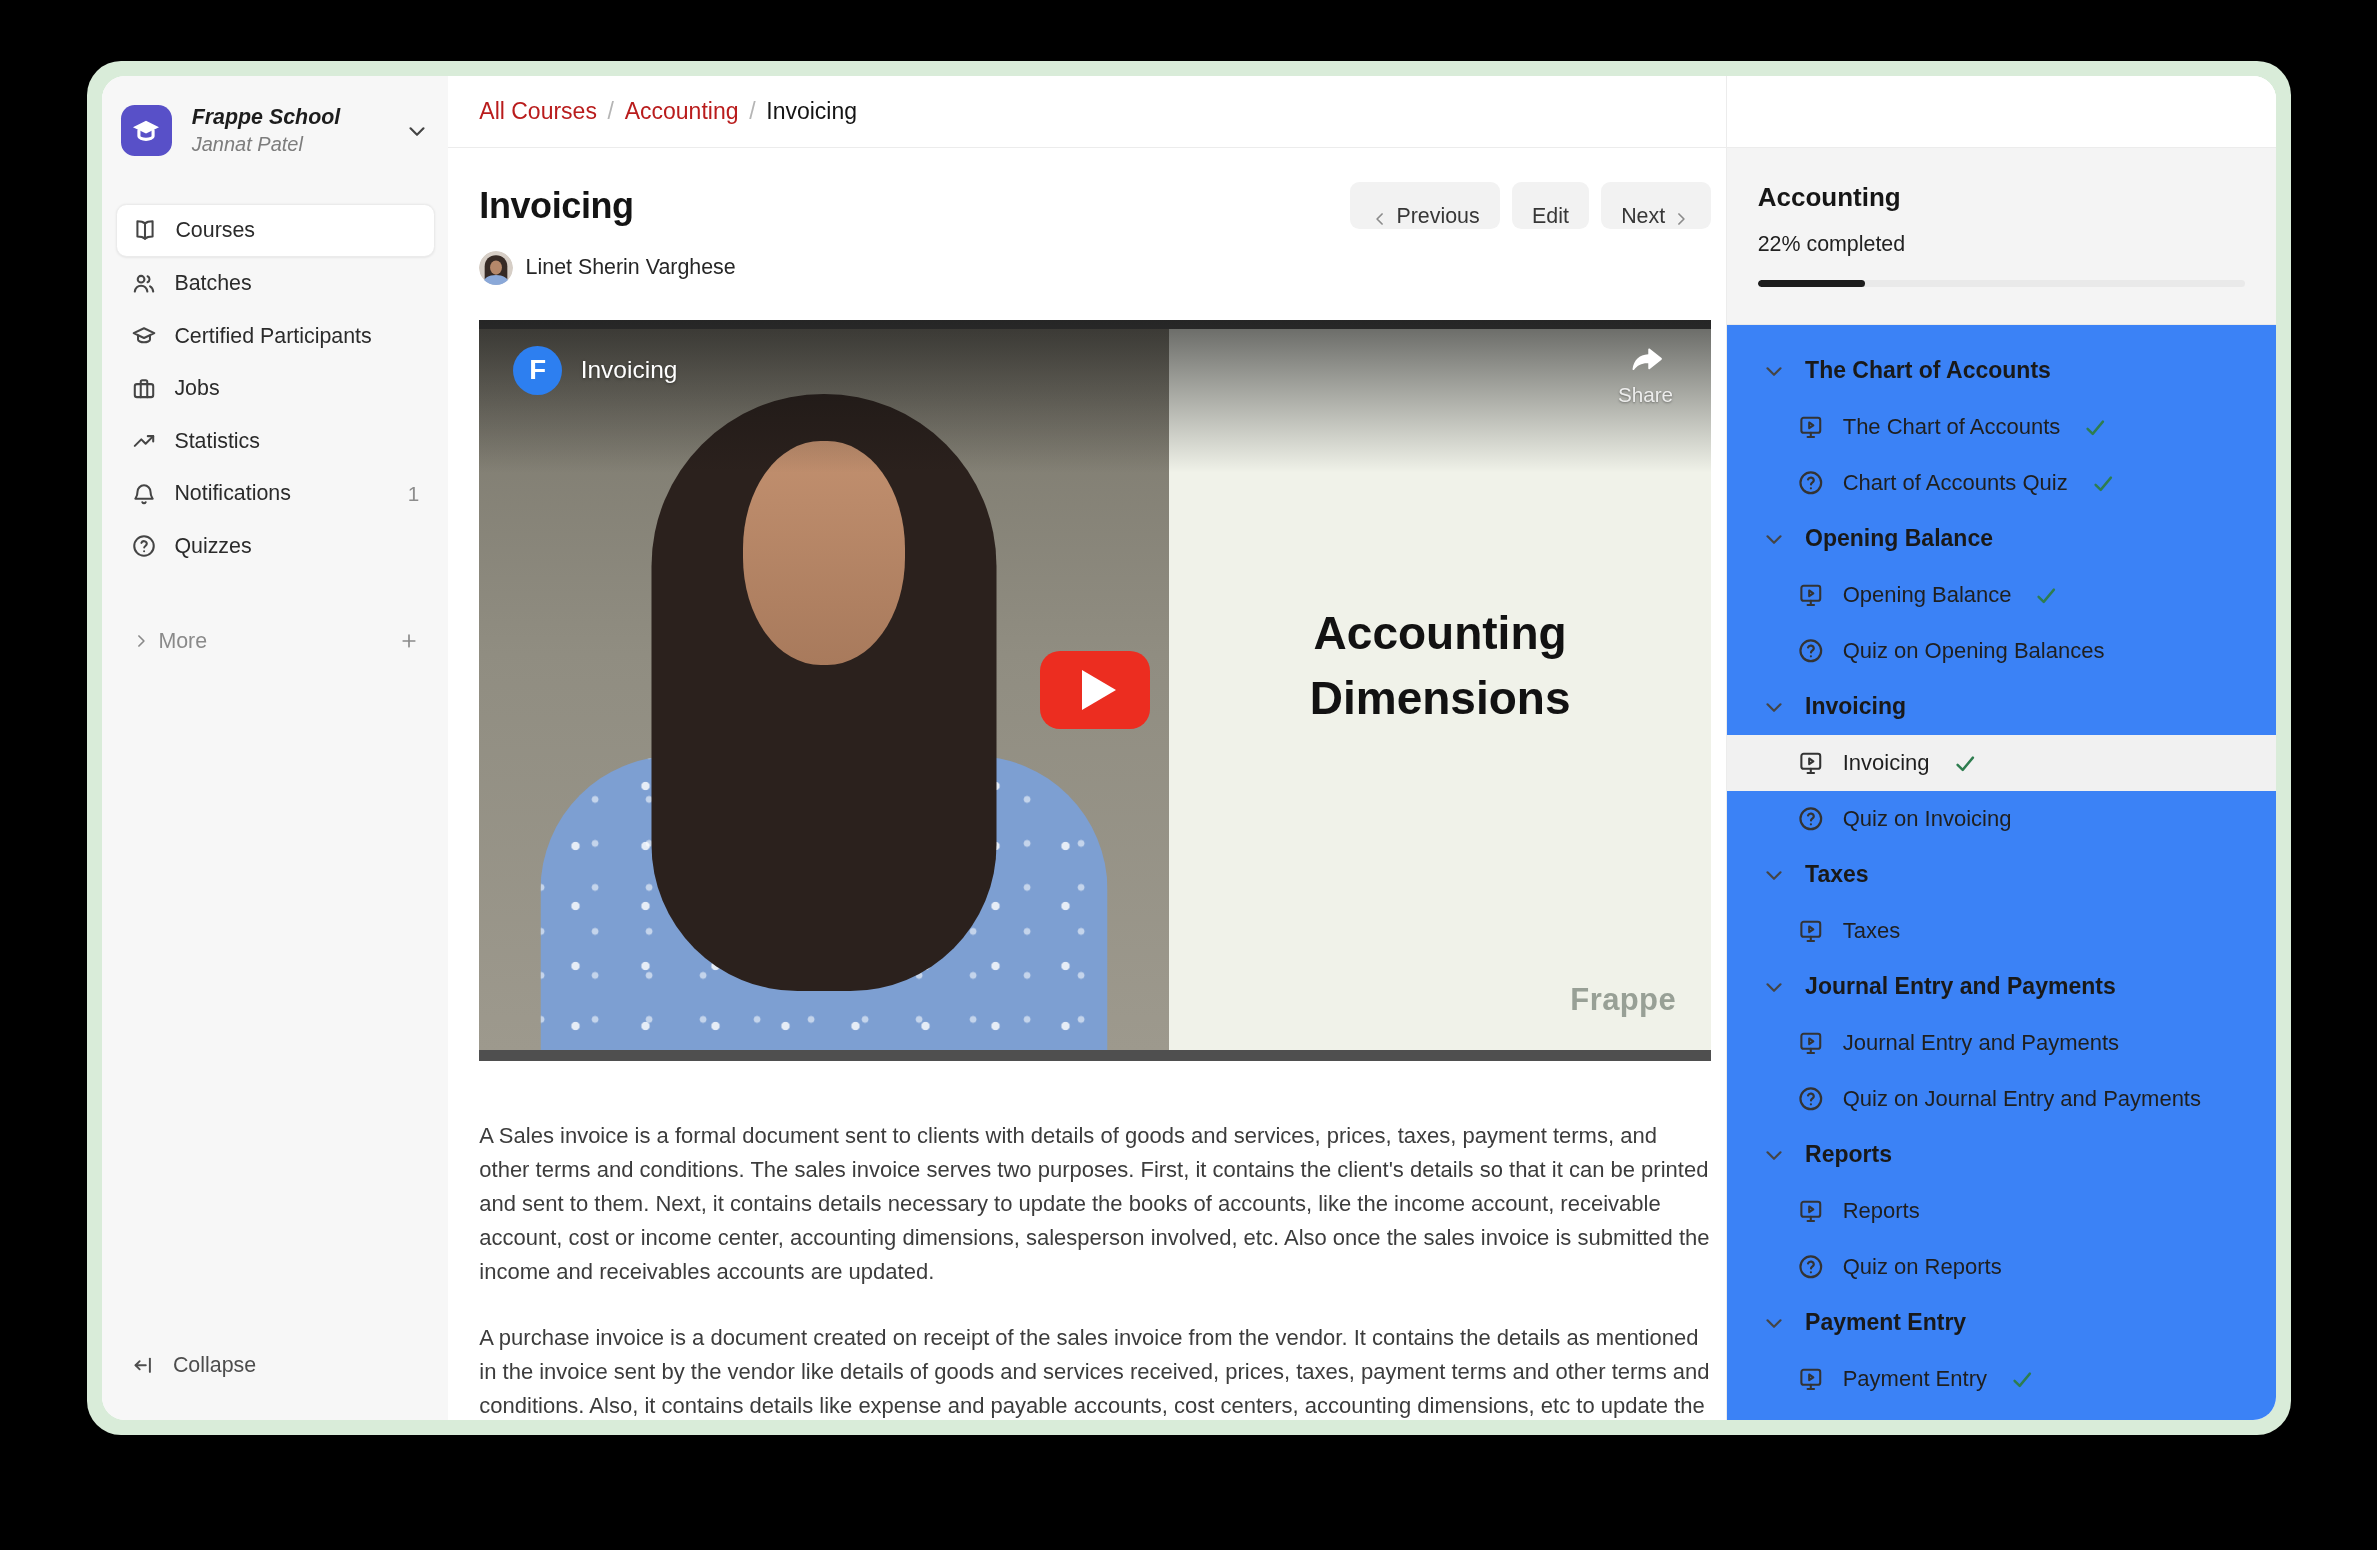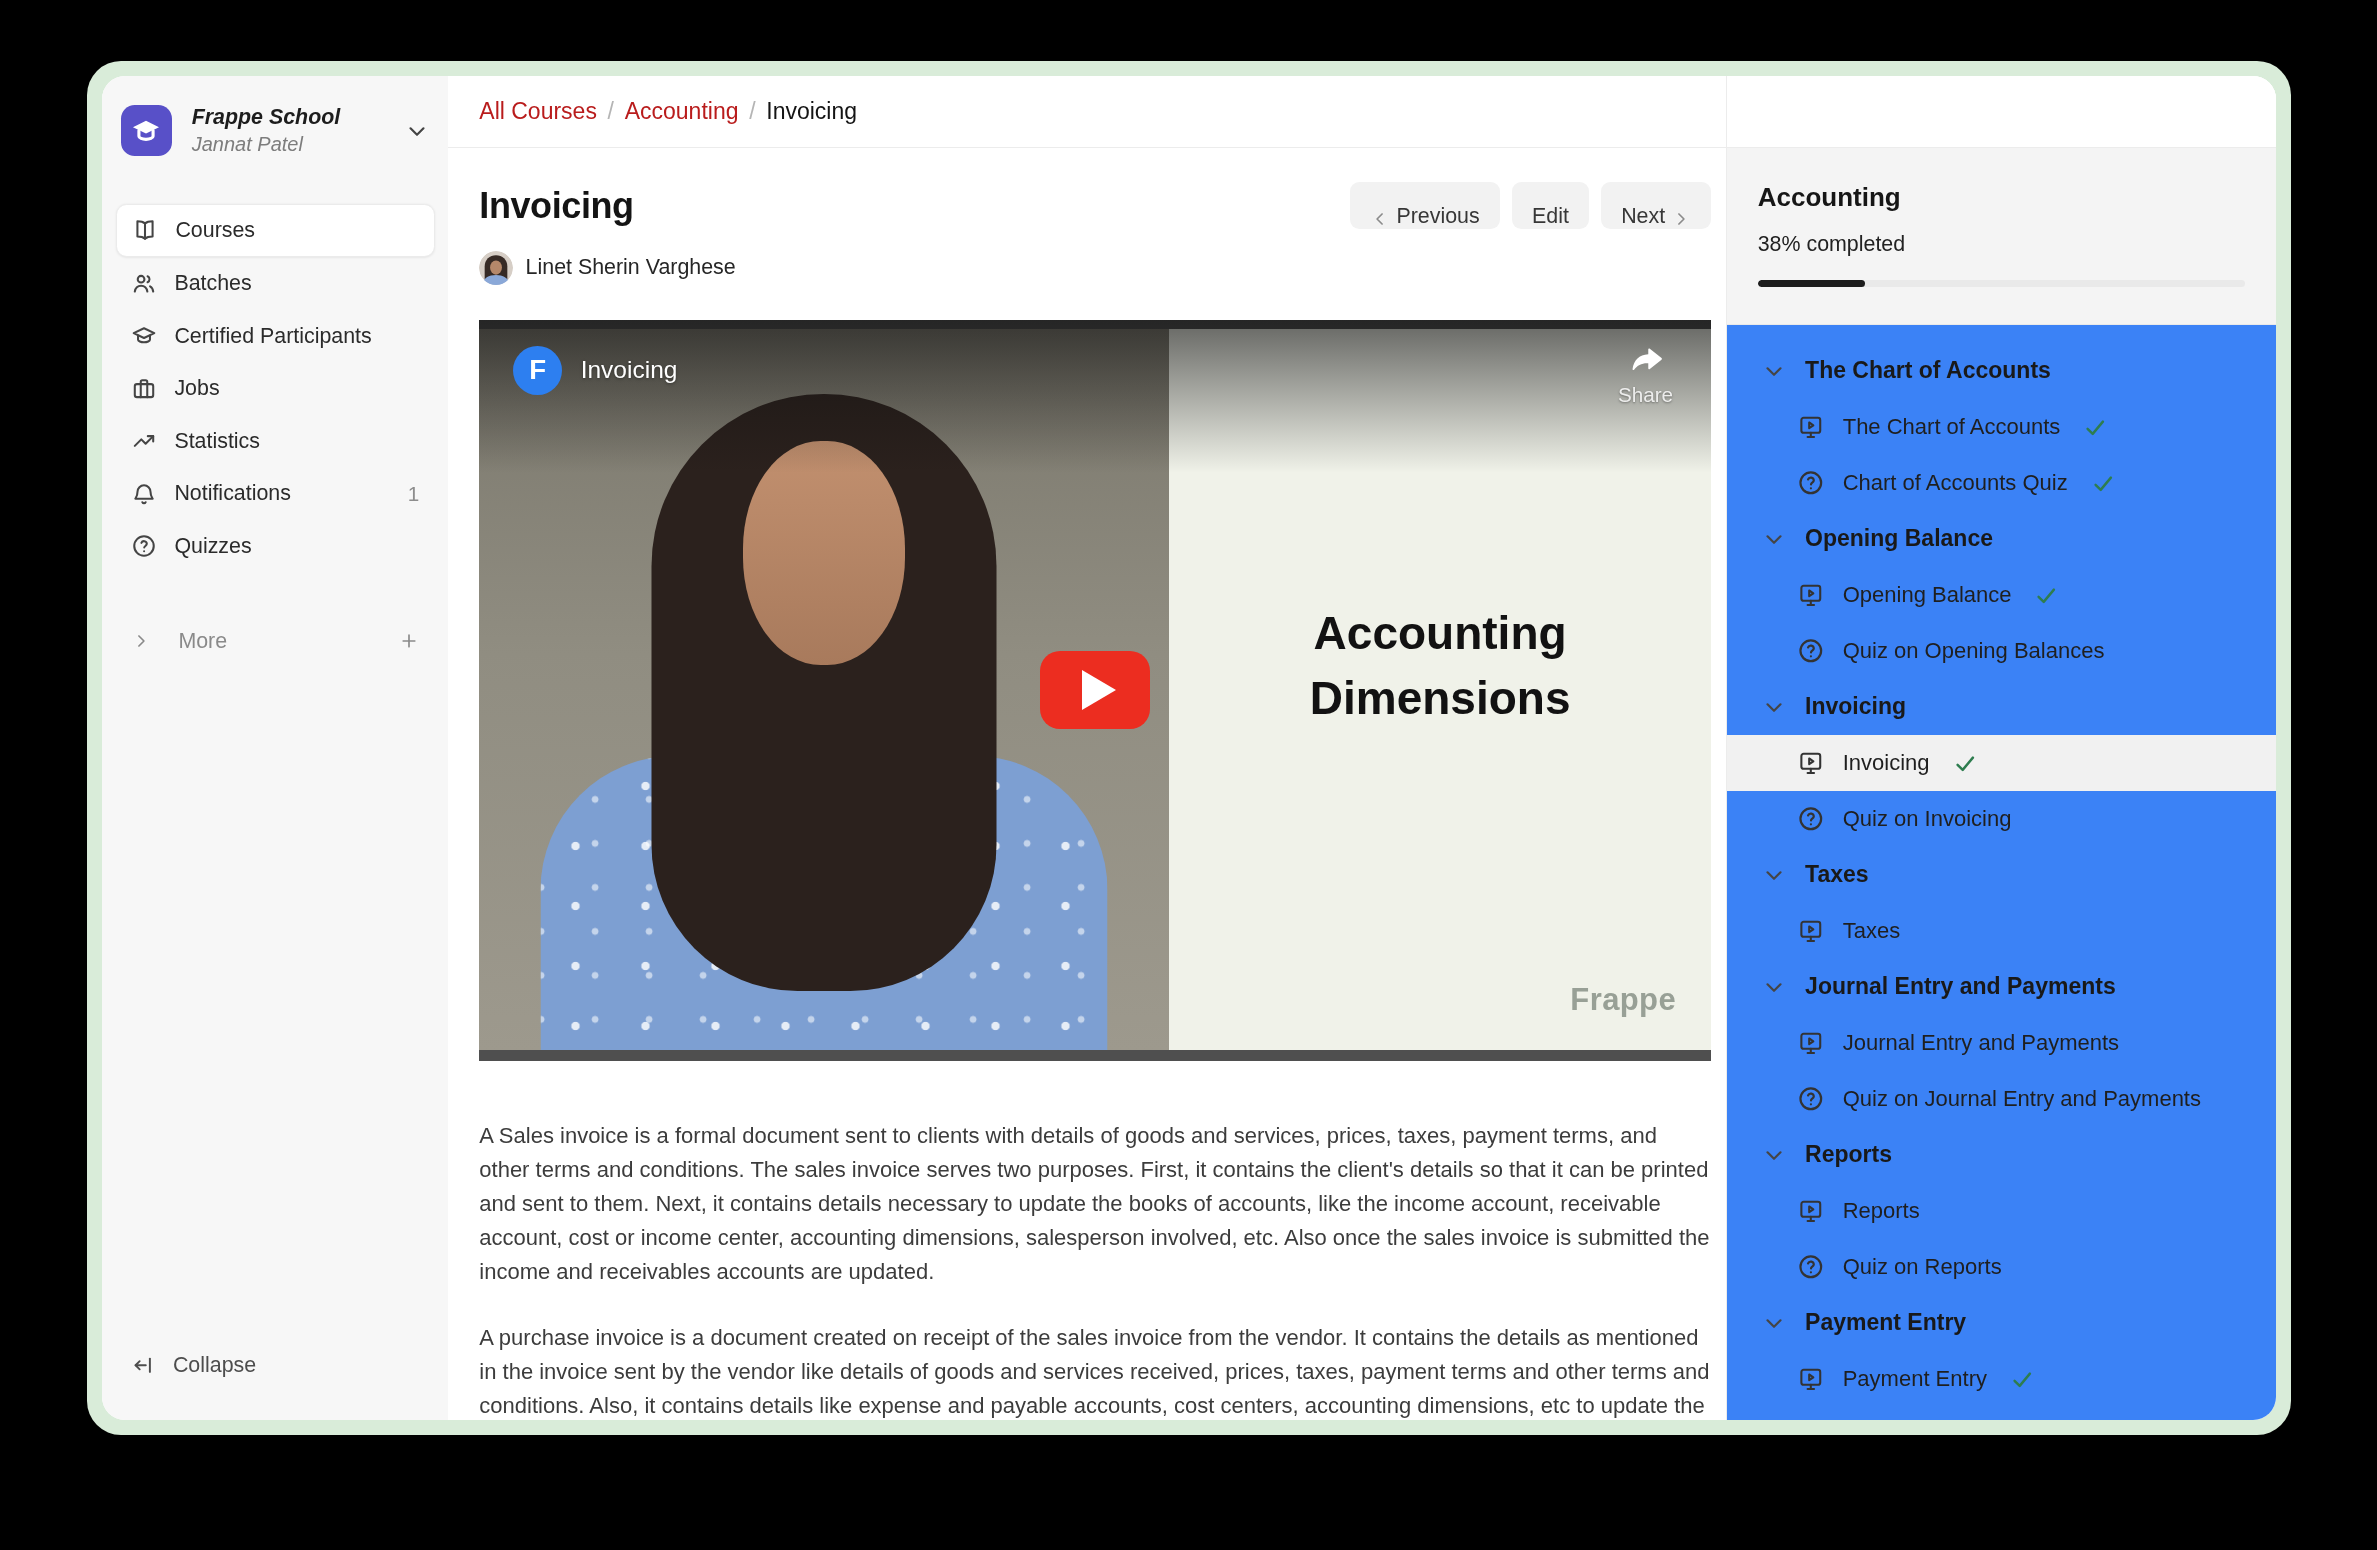--- a/index.html
+++ b/index.html
@@ -24,21 +24,21 @@
   .school-name{font-size:21.4px;font-weight:700;color:#1d1d1d;}
   .user-name{font-size:20px;color:#7d7d7d;}
   .switch-chev{margin-left:auto;width:23px;height:23px;color:#6d6d6d;}
 
   .side-nav{margin-top:41px;display:flex;flex-direction:column;gap:1.5px;}
   .nav-item{display:flex;align-items:center;gap:17px;height:51px;padding:0 15.3px;
     border-radius:10.7px;font-size:21.4px;color:#2b2b2b;cursor:pointer;}
   .nav-item.active{background:#fff;border:0.8px solid #ebebeb;box-shadow:0 0.8px 2.3px rgba(0,0,0,.07);}
   .nav-badge{margin-left:auto;color:#8d8d8d;font-size:20.7px;}
 
-  .more-row{display:flex;align-items:center;gap:27px;height:51px;padding:0 15.3px;
+  .more-row{display:flex;align-items:center;gap:7px;height:51px;padding:0 15.3px;
     margin-top:44px;color:#8a8a8a;font-size:21.4px;cursor:pointer;}
   .more-row .icn{width:20px;height:20px;color:#8a8a8a;}
   .more-plus{margin-left:auto;width:23px;height:23px;color:#8a8a8a;}
 
   .collapse-row{margin-top:auto;display:flex;align-items:center;gap:17px;height:46px;
     padding:0 15.3px;color:#4d4d4d;font-size:21.4px;cursor:pointer;}
   .collapse-row .icn{width:24.5px;height:24.5px;color:#4d4d4d;}
 
   
   .main{flex:1;display:flex;flex-direction:column;min-width:0;background:#fff;}
@@ -330,21 +330,21 @@
 
         <p class="para">A Sales invoice is a formal document sent to clients with details of goods and services, prices, taxes, payment terms, and other terms and conditions. The sales invoice serves two purposes. First, it contains the client's details so that it can be printed and sent to them. Next, it contains details necessary to update the books of accounts, like the income account, receivable account, cost or income center, accounting dimensions, salesperson involved, etc. Also once the sales invoice is submitted the income and receivables accounts are updated.</p>
         <p class="para">A purchase invoice is a document created on receipt of the sales invoice from the vendor. It contains the details as mentioned in the invoice sent by the vendor like details of goods and services received, prices, taxes, payment terms and other terms and conditions. Also, it contains details like expense and payable accounts, cost centers, accounting dimensions, etc to update the books of accounting. Once the purchase invoice is submitted the expense and payable</p>
       </div>
     </main>
 
     <aside class="panel">
       <div class="panel-topbar"></div>
       <div class="panel-head">
         <h2 class="course-title">Accounting</h2>
-        <p class="progress-text">38% completed</p>
+        <p class="progress-text">22% completed</p>
         <div class="progress-track">
           <div class="progress-fill" style="width: 22%;"></div>
         </div>
       </div>
       <div class="outline">
           <div class="ol-section">
             <span class="icn sec-chev">
               <svg viewBox="0 0 24 24" fill="none" stroke="currentColor" stroke-width="2" stroke-linecap="round" stroke-linejoin="round">
                 <path d="M6 9.5l6 6 6-6"></path>
               </svg>

